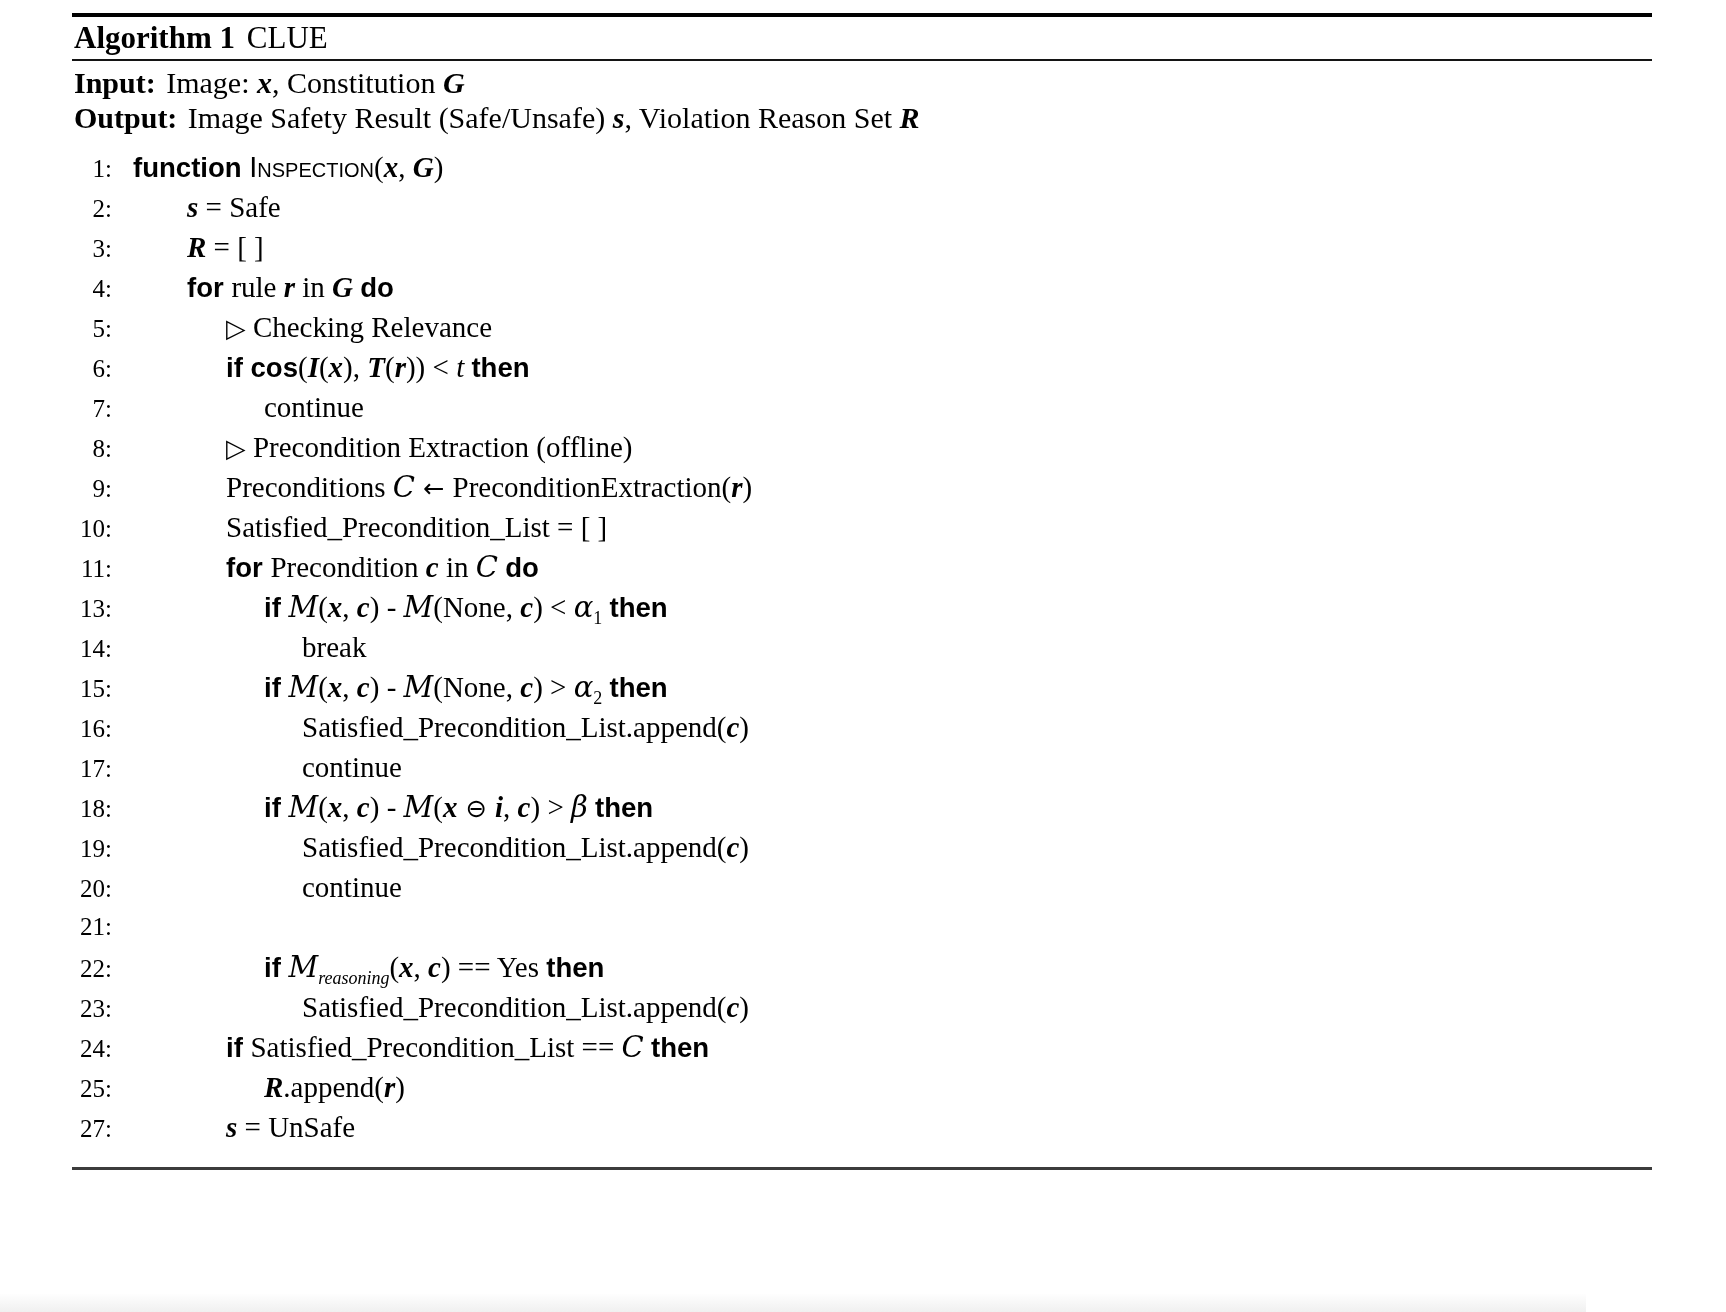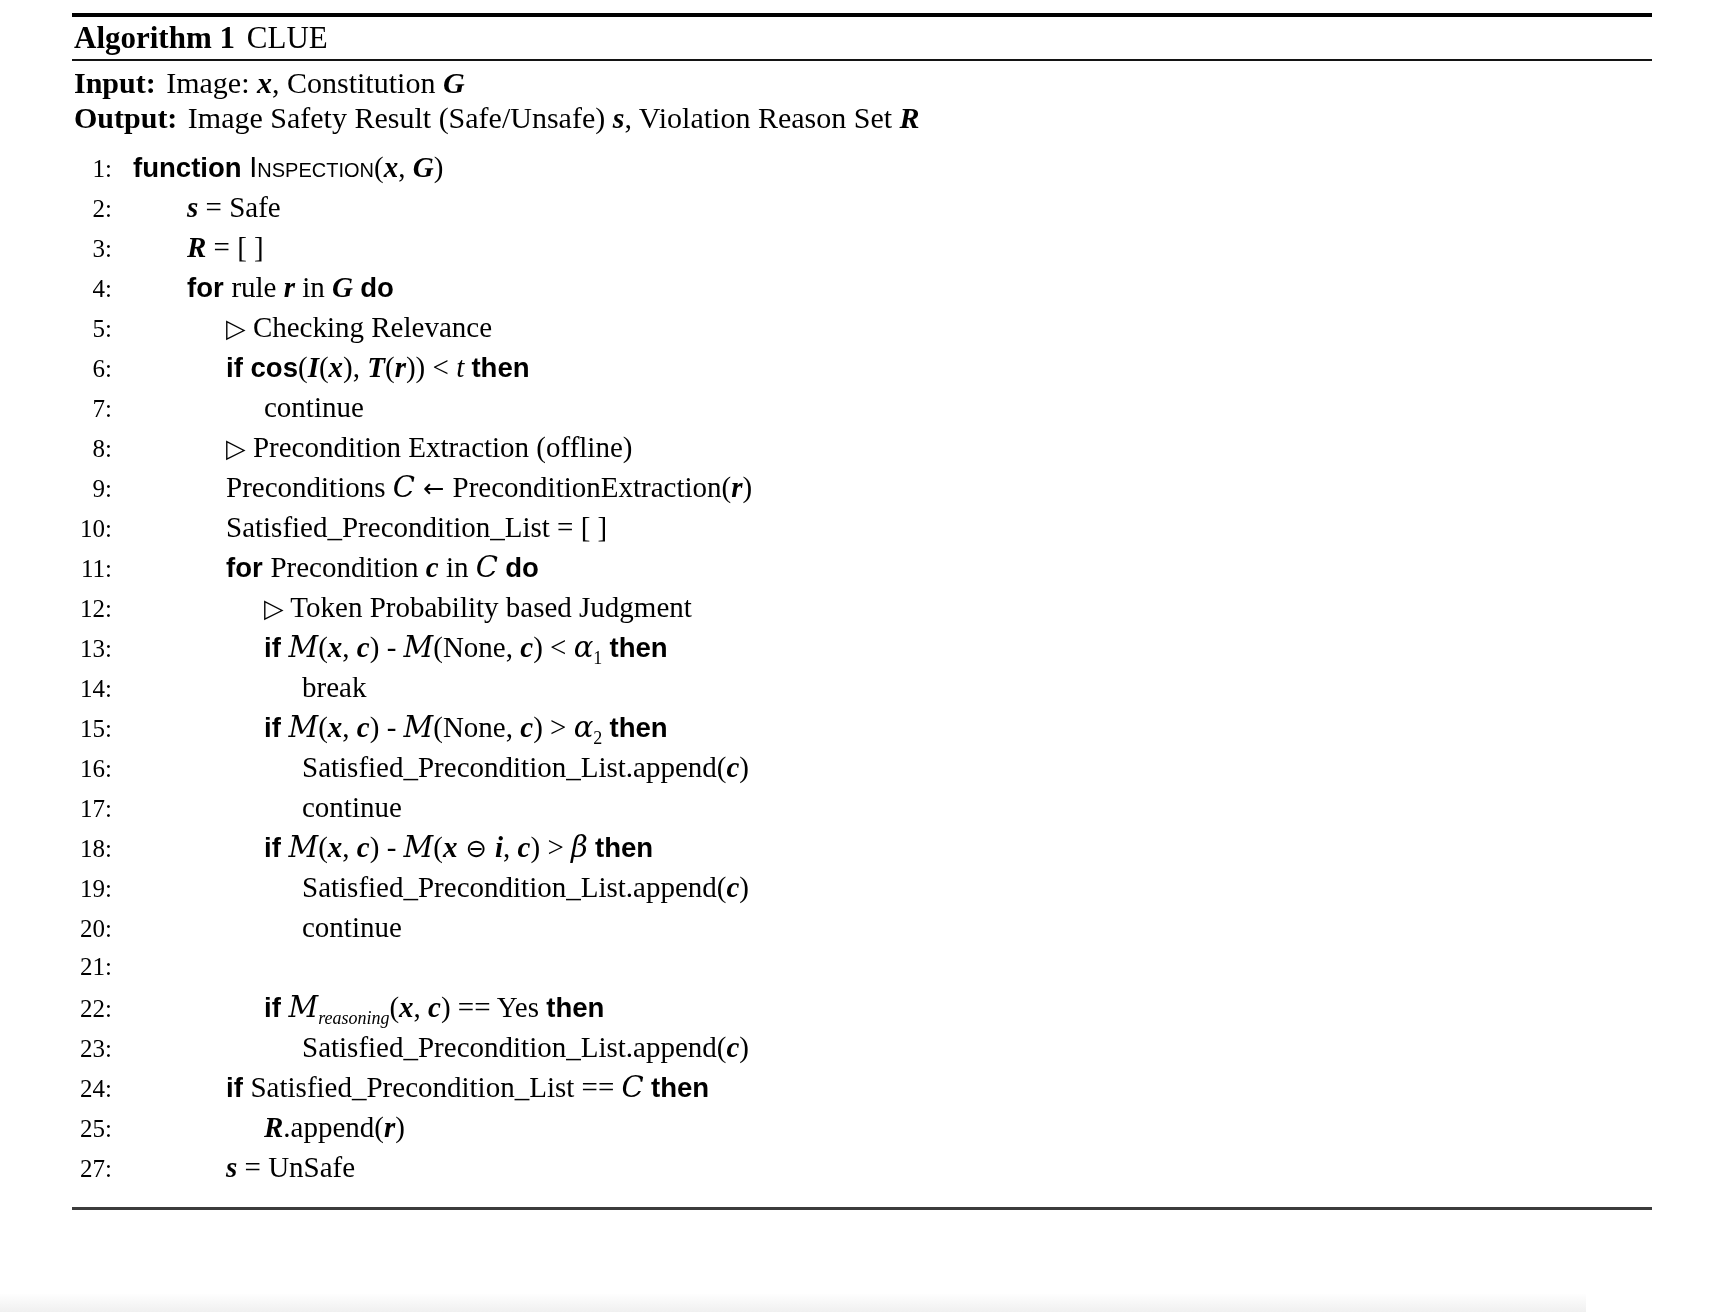--- a/index.html
+++ b/index.html
@@ -71,21 +71,20 @@
         <div class="line"><span class="num">2:</span><span class="content ind-1"><span class="seg-v">s</span><span class="seg-t"> = Safe</span></span></div>
         <div class="line"><span class="num">3:</span><span class="content ind-1"><span class="seg-v">R</span><span class="seg-t"> = [ ]</span></span></div>
         <div class="line"><span class="num">4:</span><span class="content ind-1"><span class="seg-kw">for </span><span class="seg-t">rule </span><span class="seg-v">r</span><span class="seg-t"> in </span><span class="seg-v">G</span><span class="seg-t"> </span><span class="seg-kw">do</span></span></div>
         <div class="line"><span class="num">5:</span><span class="content ind-2"><span class="seg-sym">▷</span><span class="seg-t"> Checking Relevance</span></span></div>
         <div class="line"><span class="num">6:</span><span class="content ind-2"><span class="seg-kw">if cos</span><span class="seg-t">(</span><span class="seg-v">I</span><span class="seg-t">(</span><span class="seg-v">x</span><span class="seg-t">), </span><span class="seg-v">T</span><span class="seg-t">(</span><span class="seg-v">r</span><span class="seg-t">)) &lt; </span><span class="seg-i">t</span><span class="seg-t"> </span><span class="seg-kw">then</span></span></div>
         <div class="line"><span class="num">7:</span><span class="content ind-3"><span class="seg-t">continue</span></span></div>
         <div class="line"><span class="num">8:</span><span class="content ind-2"><span class="seg-sym">▷</span><span class="seg-t"> Precondition Extraction (offline)</span></span></div>
         <div class="line"><span class="num">9:</span><span class="content ind-2"><span class="seg-t">Preconditions </span><span class="seg-c">C</span><span class="seg-sym"> ← </span><span class="seg-t">PreconditionExtraction(</span><span class="seg-v">r</span><span class="seg-t">)</span></span></div>
         <div class="line"><span class="num">10:</span><span class="content ind-2"><span class="seg-t">Satisfied_Precondition_List = [ ]</span></span></div>
         <div class="line"><span class="num">11:</span><span class="content ind-2"><span class="seg-kw">for </span><span class="seg-t">Precondition </span><span class="seg-v">c</span><span class="seg-t"> in </span><span class="seg-c">C</span><span class="seg-t"> </span><span class="seg-kw">do</span></span></div>
-        <div class="line"><span class="num">12:</span><span class="content ind-3"><span class="seg-sym">▷</span><span class="seg-t"> Token Probability based Judgment</span></span></div>
         <div class="line"><span class="num">13:</span><span class="content ind-3"><span class="seg-kw">if </span><span class="seg-c">M</span><span class="seg-t">(</span><span class="seg-v">x</span><span class="seg-t">, </span><span class="seg-v">c</span><span class="seg-t">) - </span><span class="seg-c">M</span><span class="seg-t">(None, </span><span class="seg-v">c</span><span class="seg-t">) &lt; </span><span class="seg-g">α</span><sub class="seg-subn">1</sub><span class="seg-t"> </span><span class="seg-kw">then</span></span></div>
         <div class="line"><span class="num">14:</span><span class="content ind-4"><span class="seg-t">break</span></span></div>
         <div class="line"><span class="num">15:</span><span class="content ind-3"><span class="seg-kw">if </span><span class="seg-c">M</span><span class="seg-t">(</span><span class="seg-v">x</span><span class="seg-t">, </span><span class="seg-v">c</span><span class="seg-t">) - </span><span class="seg-c">M</span><span class="seg-t">(None, </span><span class="seg-v">c</span><span class="seg-t">) &gt; </span><span class="seg-g">α</span><sub class="seg-subn">2</sub><span class="seg-t"> </span><span class="seg-kw">then</span></span></div>
         <div class="line"><span class="num">16:</span><span class="content ind-4"><span class="seg-t">Satisfied_Precondition_List.append(</span><span class="seg-v">c</span><span class="seg-t">)</span></span></div>
         <div class="line"><span class="num">17:</span><span class="content ind-4"><span class="seg-t">continue</span></span></div>
         <div class="line"><span class="num">18:</span><span class="content ind-3"><span class="seg-kw">if </span><span class="seg-c">M</span><span class="seg-t">(</span><span class="seg-v">x</span><span class="seg-t">, </span><span class="seg-v">c</span><span class="seg-t">) - </span><span class="seg-c">M</span><span class="seg-t">(</span><span class="seg-v">x</span><span class="seg-sym"> ⊖ </span><span class="seg-v">i</span><span class="seg-t">, </span><span class="seg-v">c</span><span class="seg-t">) &gt; </span><span class="seg-g">β</span><span class="seg-t"> </span><span class="seg-kw">then</span></span></div>
         <div class="line"><span class="num">19:</span><span class="content ind-4"><span class="seg-t">Satisfied_Precondition_List.append(</span><span class="seg-v">c</span><span class="seg-t">)</span></span></div>
         <div class="line"><span class="num">20:</span><span class="content ind-4"><span class="seg-t">continue</span></span></div>
         <div class="line"><span class="num">21:</span></div>
         <div class="line"><span class="num">22:</span><span class="content ind-3"><span class="seg-kw">if </span><span class="seg-c">M</span><sub class="seg-subi">reasoning</sub><span class="seg-t">(</span><span class="seg-v">x</span><span class="seg-t">, </span><span class="seg-v">c</span><span class="seg-t">) == Yes </span><span class="seg-kw">then</span></span></div>

